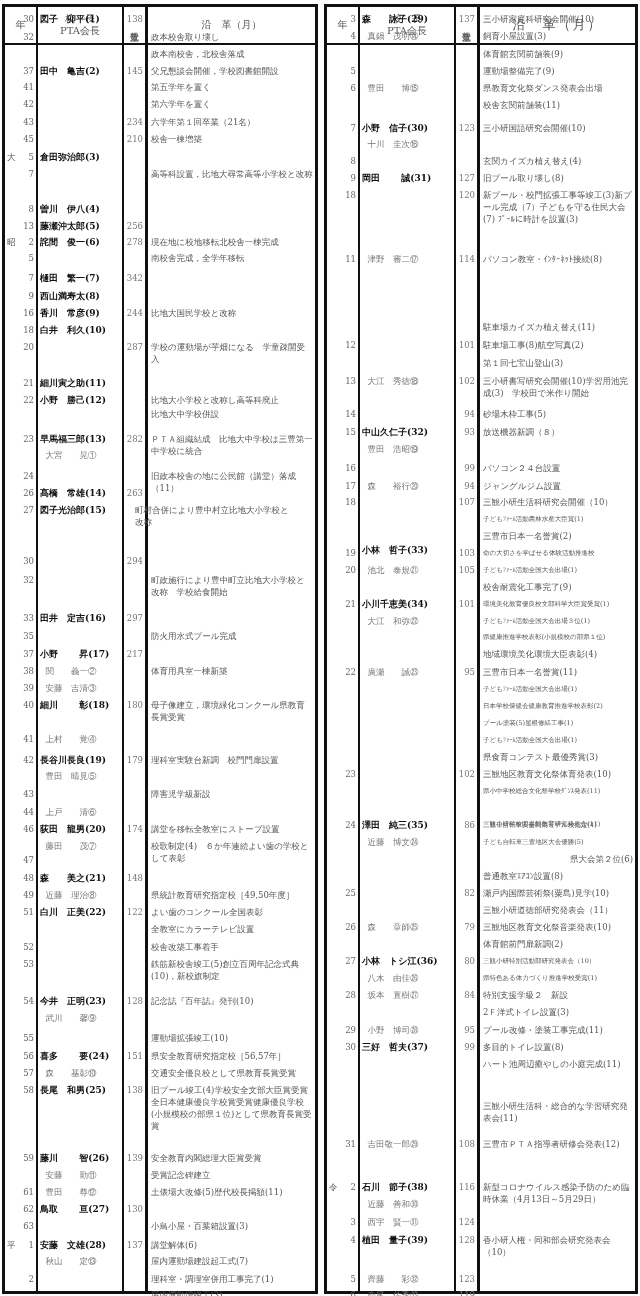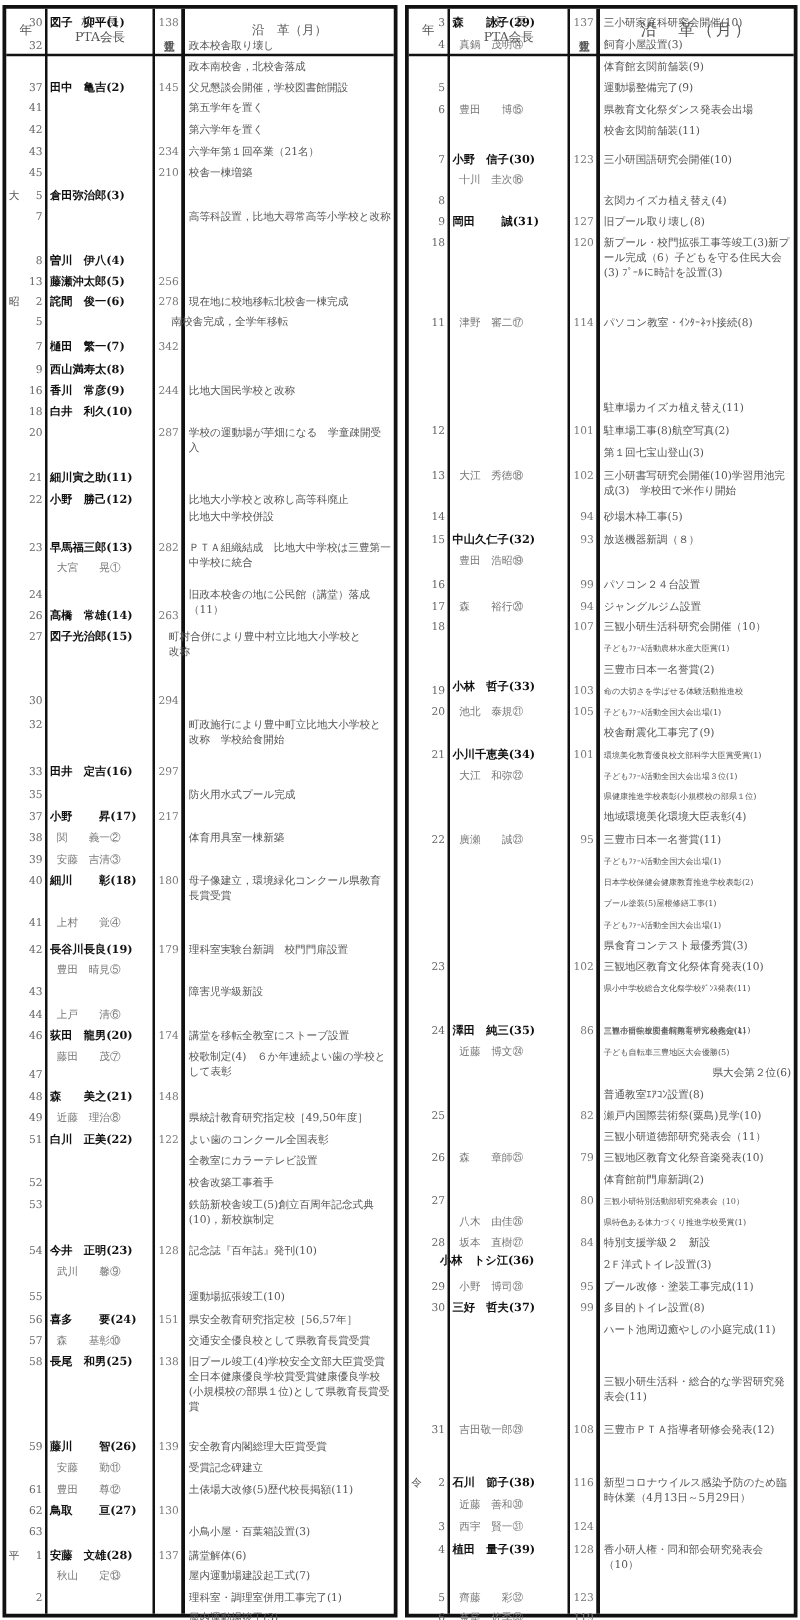--- a/index.html
+++ b/index.html
@@ -127,21 +127,21 @@
         <div class="yr" style="left: 0px; width: 29px;">2</div>
         <div class="nm p" style="left: 35px;">詫間　俊一(6)</div>
         <div class="ct" style="left: 118px; width: 20px;">278</div>
         <div class="ev" style="left: 146px; width: 162px; top: 0px;">現在地に校地移転北校舎一棟完成</div>
       </div>
       <div class="row" style="top: 245px;">
         <div class="era"></div>
         <div class="yr" style="left: 0px; width: 29px;">5</div>
         <div class="nm " style="left: 35px;"></div>
         <div class="ct" style="left: 118px; width: 20px;"></div>
-        <div class="ev" style="left: 132px; width: 162px; top: 0px;">南校舎完成，全学年移転</div>
+        <div class="ev" style="left: 146px; width: 162px; top: 0px;">南校舎完成，全学年移転</div>
       </div>
       <div class="row" style="top: 265px;">
         <div class="era"></div>
         <div class="yr" style="left: 0px; width: 29px;">7</div>
         <div class="nm p" style="left: 35px;">樋田　繁一(7)</div>
         <div class="ct" style="left: 118px; width: 20px;">342</div>
       </div>
       <div class="row" style="top: 283px;">
         <div class="era"></div>
         <div class="yr" style="left: 0px; width: 29px;">9</div>
@@ -548,21 +548,21 @@
         <div class="yr" style="left: 0px; width: 29px;">9</div>
         <div class="nm p" style="left: 35px;">岡田　　 誠(31)</div>
         <div class="ct" style="left: 128px; width: 20px;">127</div>
         <div class="ev" style="left: 156px; width: 150px; top: 0px;">旧プール取り壊し(8)</div>
       </div>
       <div class="row" style="top: 182px;">
         <div class="era"></div>
         <div class="yr" style="left: 0px; width: 29px;">18</div>
         <div class="nm " style="left: 35px;"></div>
         <div class="ct" style="left: 128px; width: 20px;">120</div>
-        <div class="ev" style="left: 156px; width: 150px; top: 0px;">新プール・校門拡張工事等竣工(3)新プール完成（6）子どもを守る住民大会(3) ﾌﾟｰﾙに時計を設置(3)</div>
+        <div class="ev" style="left: 156px; width: 150px; top: 0px;">新プール・校門拡張工事等竣工(3)新プール完成（7）子どもを守る住民大会(7) ﾌﾟｰﾙに時計を設置(3)</div>
       </div>
       <div class="row" style="top: 246px;">
         <div class="era"></div>
         <div class="yr" style="left: 0px; width: 29px;">11</div>
         <div class="nm t" style="left: 35px;">  津野　審二⑰</div>
         <div class="ct" style="left: 128px; width: 20px;">114</div>
         <div class="ev" style="left: 156px; width: 150px; top: 0px;">パソコン教室・ｲﾝﾀｰﾈｯﾄ接続(8)</div>
       </div>
       <div class="row" style="top: 314px;">
         <div class="era"></div>
@@ -811,21 +811,21 @@
       <div class="row" style="top: 931px;">
         <div class="era"></div>
         <div class="yr" style="left: 0px; width: 29px;"></div>
         <div class="nm " style="left: 35px;"></div>
         <div class="ct" style="left: 128px; width: 20px;"></div>
         <div class="ev" style="left: 156px; width: 150px; top: 0px;">体育館前門扉新調(2)</div>
       </div>
       <div class="row" style="top: 948px;">
         <div class="era"></div>
         <div class="yr" style="left: 0px; width: 29px;">27</div>
-        <div class="nm p" style="left: 25px; margin-top: 48px;">小林　トシ江(36)</div>
+        <div class="nm p" style="left: 35px;">小林　トシ江(36)</div>
         <div class="ct" style="left: 128px; width: 20px;">80</div>
         <div class="ev sm" style="left: 156px; width: 150px; top: 0px;">三観小研特別活動部研究発表会（10）</div>
       </div>
       <div class="row" style="top: 965px;">
         <div class="era"></div>
         <div class="yr" style="left: 0px; width: 29px;"></div>
         <div class="nm t" style="left: 35px;">  八木　由佳㉖</div>
         <div class="ct" style="left: 128px; width: 20px;"></div>
         <div class="ev sm" style="left: 156px; width: 150px; top: 0px;">県特色ある体力づくり推進学校受賞(1)</div>
       </div>

